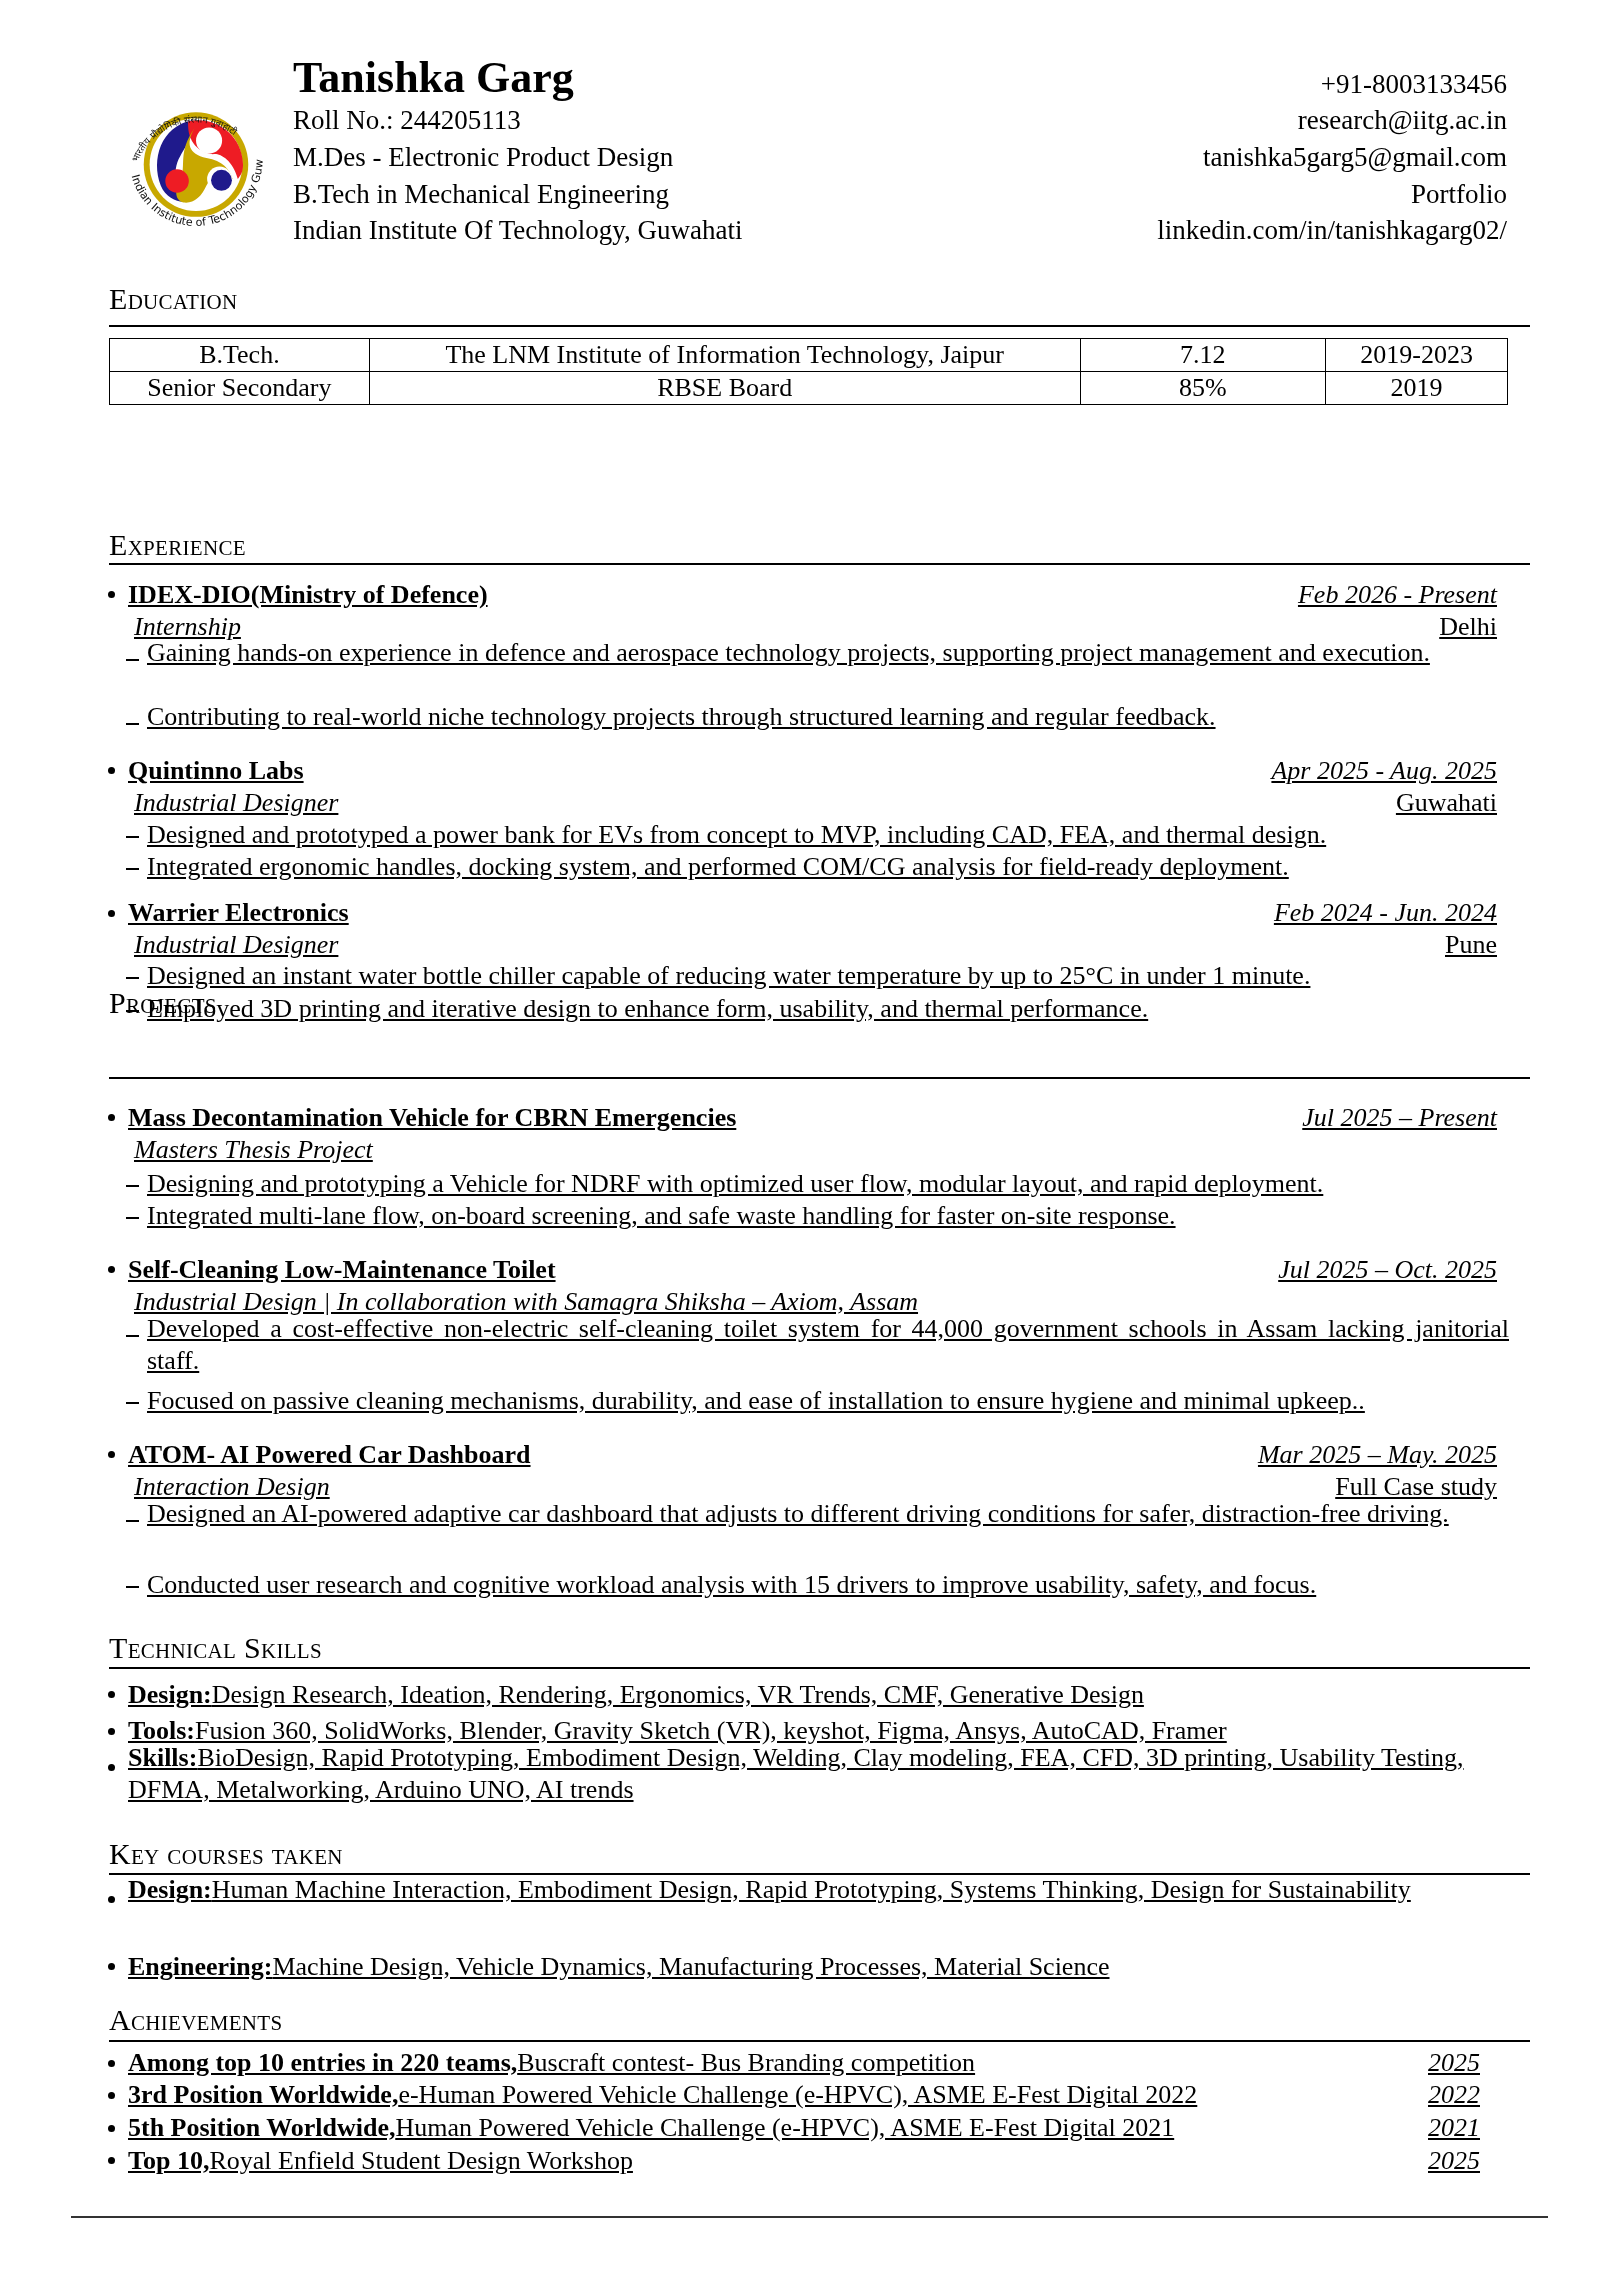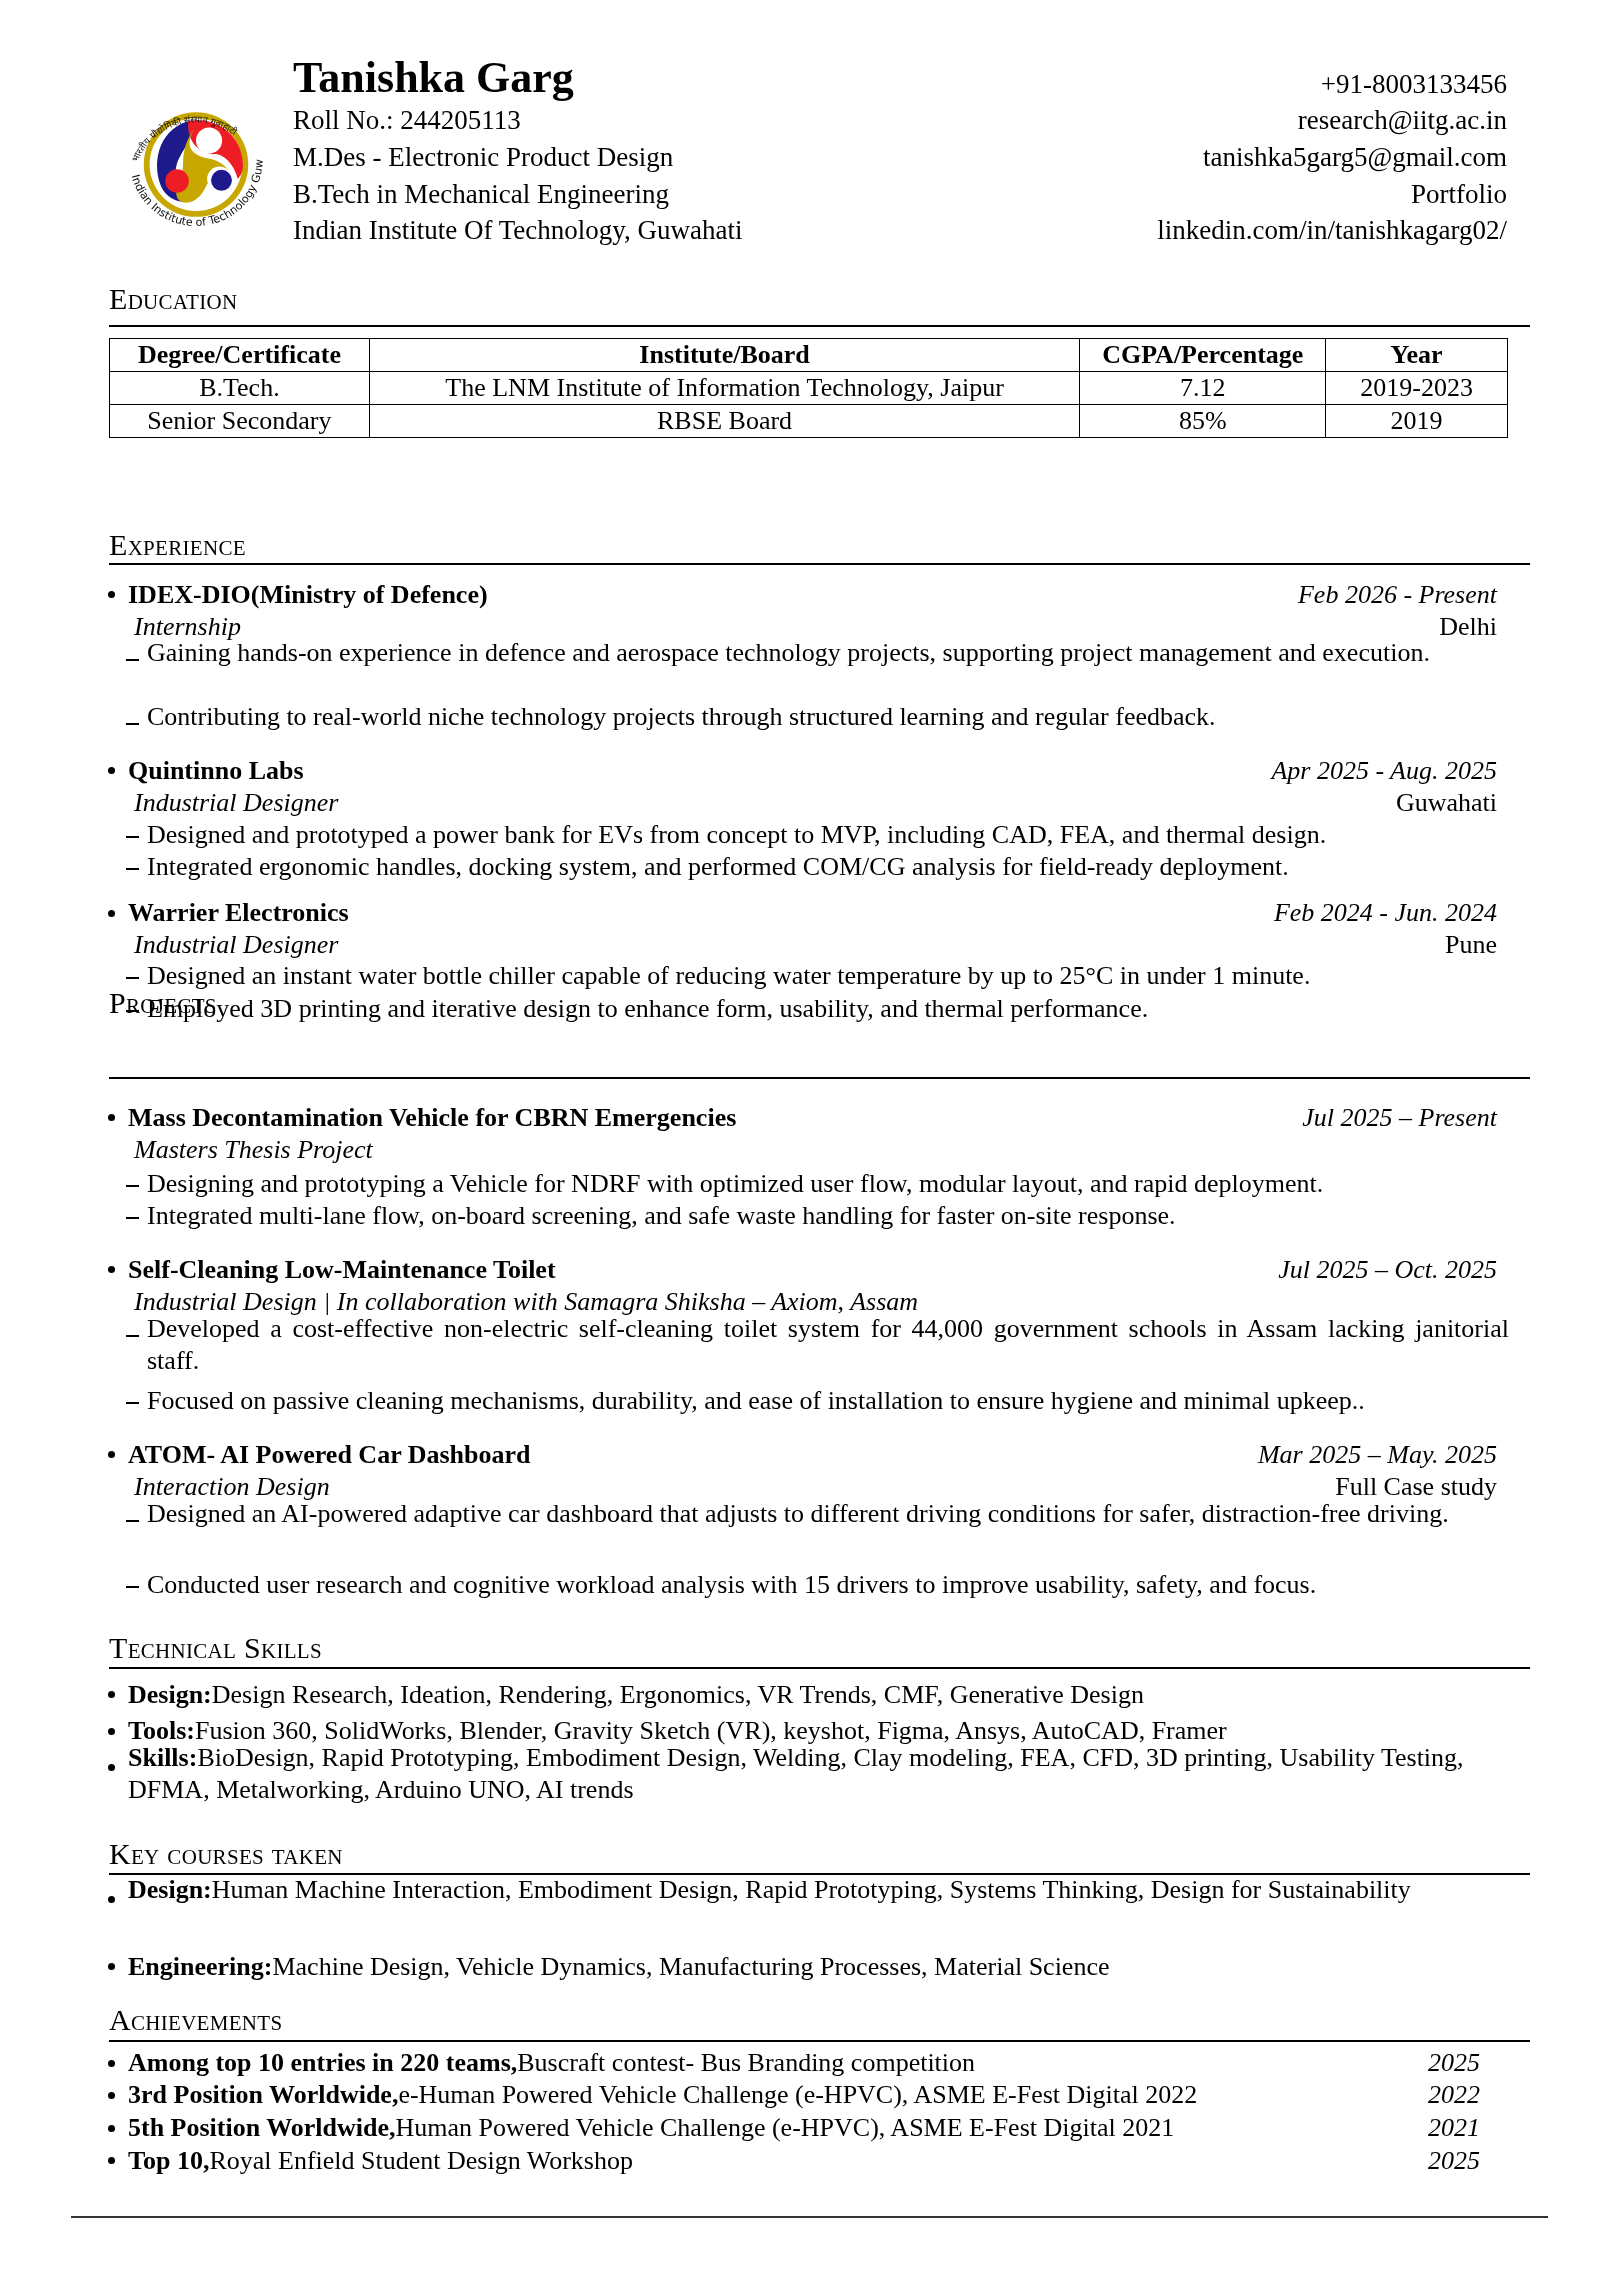--- a/index.html
+++ b/index.html
@@ -1,19 +1,19 @@
 <!DOCTYPE html>
 <html style="font-size:10.5px"><head>
 <meta charset="utf-8">
 <style>
   html, body { margin:0; padding:0; background:#ffffff; }
   body { width:1623px; height:2295px; position:relative; overflow:hidden;
          font-family:"Liberation Serif", "DejaVu Serif", serif; color:#000; }
   .abs { position:absolute; white-space:nowrap; line-height:1; }
-  .t { font-size:26px; }
+  .t { font-size:26px;text-decoration:underline; }
   .b { font-weight:bold; }
   .i { font-style:italic; }
   .r { text-align:right; }
   
   .name { font-size:44px; font-weight:bold; }
   .hline { font-size:27px; }
   
   .sec { font-size:30px; font-variant:small-caps; letter-spacing:0.3px; }
   .rule { position:absolute; left:109px; width:1421px; height:2px; background:#000; }
   
@@ -72,26 +72,20 @@
 <div class="rule" style="top:325px;"></div>
 
 <table class="edu">
   <colgroup>
       <col style="width:260px">
       <col style="width:711px">
       <col style="width:246px">
       <col style="width:182px">
     </colgroup>
   <tbody>
-      <tr>
-    <th>Degree/Certificate</th>
-    <th>Institute/Board</th>
-    <th>CGPA/Percentage</th>
-    <th>Year</th>
-  </tr>
   <tr>
     <td>B.Tech.</td>
     <td>The LNM Institute of Information Technology, Jaipur</td>
     <td>7.12</td>
     <td>2019-2023</td>
   </tr>
   <tr>
     <td>Senior Secondary</td>
     <td>RBSE Board</td>
     <td>85%</td>

